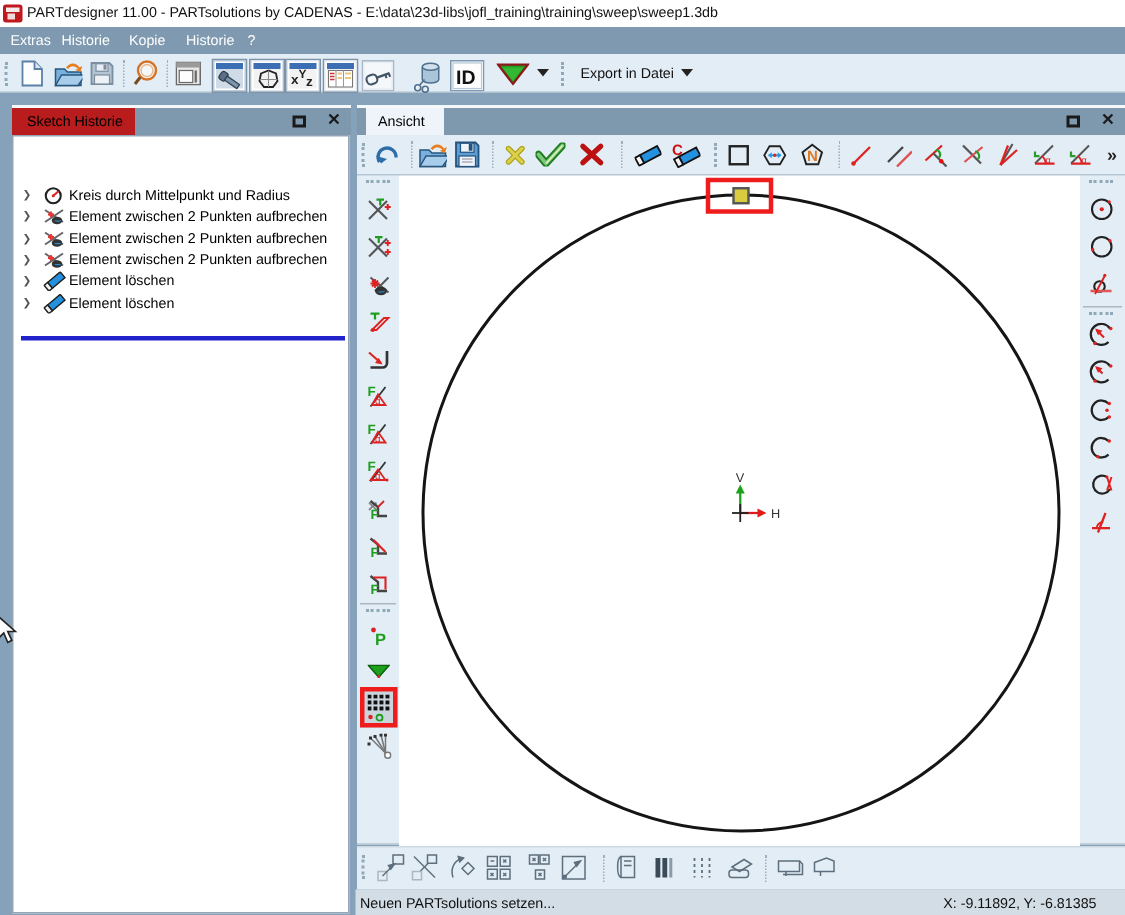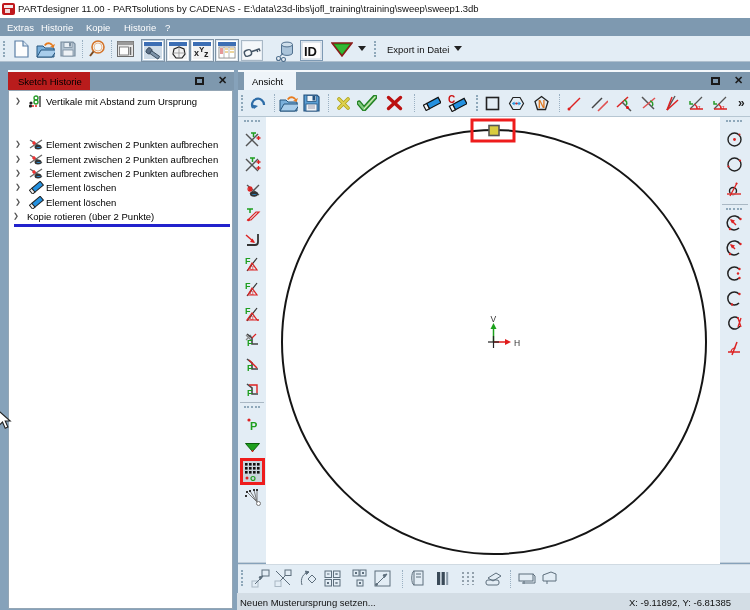--- a/index.html
+++ b/index.html
@@ -181,33 +181,30 @@
         <path d="M0 0 h8 l-4 5 z" fill="#222"></path>
       </svg>
     </div>
 </div>
 <div id="lpanel-head" class="abs">
   <div id="lpanel-tab">Sketch Historie</div>
   <div class="winbtn maxbtn" style="left:187px"></div>
   <div class="winbtn closebtn" style="left:210px">✕</div>
 </div>
 <div id="lpanel-body" class="abs">
-  <div class="trow" style="top:4px">
+  <div class="trow" style="top:32.8px">
       <span class="arr">❯</span>
       <span class="ticon">
         <svg width="14" height="13">
-          <line x1="11" y1="1" x2="11" y2="12" stroke="#777" stroke-width="2"></line>
-          <circle cx="7" cy="3" r="2" fill="none" stroke="#2a9c2a" stroke-width="1.4"></circle>
-          <circle cx="7" cy="7" r="2" fill="none" stroke="#2a9c2a" stroke-width="1.4"></circle>
-          <circle cx="2" cy="8" r="1.6" fill="#222"></circle>
-          <circle cx="1.5" y="11" cy="11" r="1.6" fill="#222"></circle>
-          <line x1="3" y1="11" x2="9" y2="11" stroke="#d22" stroke-width="1.4" stroke-dasharray="2 1"></line>
+          <circle cx="6.5" cy="6.5" r="5" fill="none" stroke="#222" stroke-width="1.4"></circle>
+          <line x1="6.5" y1="6.5" x2="10" y2="3.5" stroke="#d22" stroke-width="1.4"></line>
+          <circle cx="6.5" cy="6.5" r="1" fill="#d22"></circle>
         </svg>
       </span>
-      <span class="ttxt">Vertikale mit Abstand zum Ursprung</span>
+      <span class="ttxt">Kreis durch Mittelpunkt und Radius</span>
     </div>
   <div class="trow" style="top:47.2px">
       <span class="arr">❯</span>
       <span class="ticon">
         <svg width="15" height="13">
           <line x1="1" y1="2" x2="13" y2="10" stroke="#666" stroke-width="1.3"></line>
           <line x1="13" y1="2" x2="1" y2="10" stroke="#666" stroke-width="1.3"></line>
           <path d="M4 4 l2 2 M6 4 l-2 2 M5 3 v4 M3 5 h4" stroke="#e33" stroke-width="1.2"></path>
           <ellipse cx="9" cy="9" rx="3.5" ry="2.5" fill="#333"></ellipse>
           <path d="M7 9 a3 2 0 0 0 5 0" fill="#2a8fd4"></path>
@@ -257,24 +254,20 @@
       <span class="arr">❯</span>
       <span class="ticon">
         <svg width="15" height="13">
           <g transform="rotate(-40 7 7)">
             <rect x="3.5" y="4.5" width="11" height="5" fill="#2491e0" stroke="#222" stroke-width="1"></rect>
             <rect x="0.5" y="4.5" width="3" height="5" fill="#f2f2f2" stroke="#222" stroke-width="1"></rect>
           </g>
         </svg>
       </span>
       <span class="ttxt">Element löschen</span>
-    </div>
-  <div class="trow" style="top:119.2px">
-      <span class="arr" style="left:4px">❯</span>
-      <span class="ttxt" style="left:18px">Kopie rotieren (über 2 Punkte)</span>
     </div>
   <div style="position:absolute;left:5px;top:132.5px;width:216px;height:3px;background:#2222cc"></div>
 </div>
 <div id="rpanel-head" class="abs">
   <div id="rpanel-tab">Ansicht</div>
   <div class="winbtn maxbtn" style="left:473px"></div>
   <div class="winbtn closebtn" style="left:496px">✕</div>
 </div>
 <div id="rtoolbar-top" class="abs">
   <div class="grip" style="left:3px"></div>
@@ -753,15 +746,15 @@
         <line x1="7" y1="12" x2="7" y2="15"></line>
       </svg>
     </div>
 </div>
 <div class="abs" style="left:-2px;top:410px;z-index:50">
     <svg width="14" height="20">
       <path d="M1 1 v14.5 l3.5 -3.5 2.7 6.3 2.7 -1.4 -2.7 -5.9 h5 z" fill="#fff" stroke="#222" stroke-width="1.1"></path>
     </svg>
   </div>
 <div id="statusbar" class="abs">
-  <span style="position:absolute;left:3px;top:4px">Neuen Musterursprung setzen...</span>
+  <span style="position:absolute;left:3px;top:4px">Neuen PARTsolutions setzen...</span>
   <span style="position:absolute;right:19px;top:4px">X: -9.11892, Y: -6.81385</span>
 </div>
 
 </body></html>

